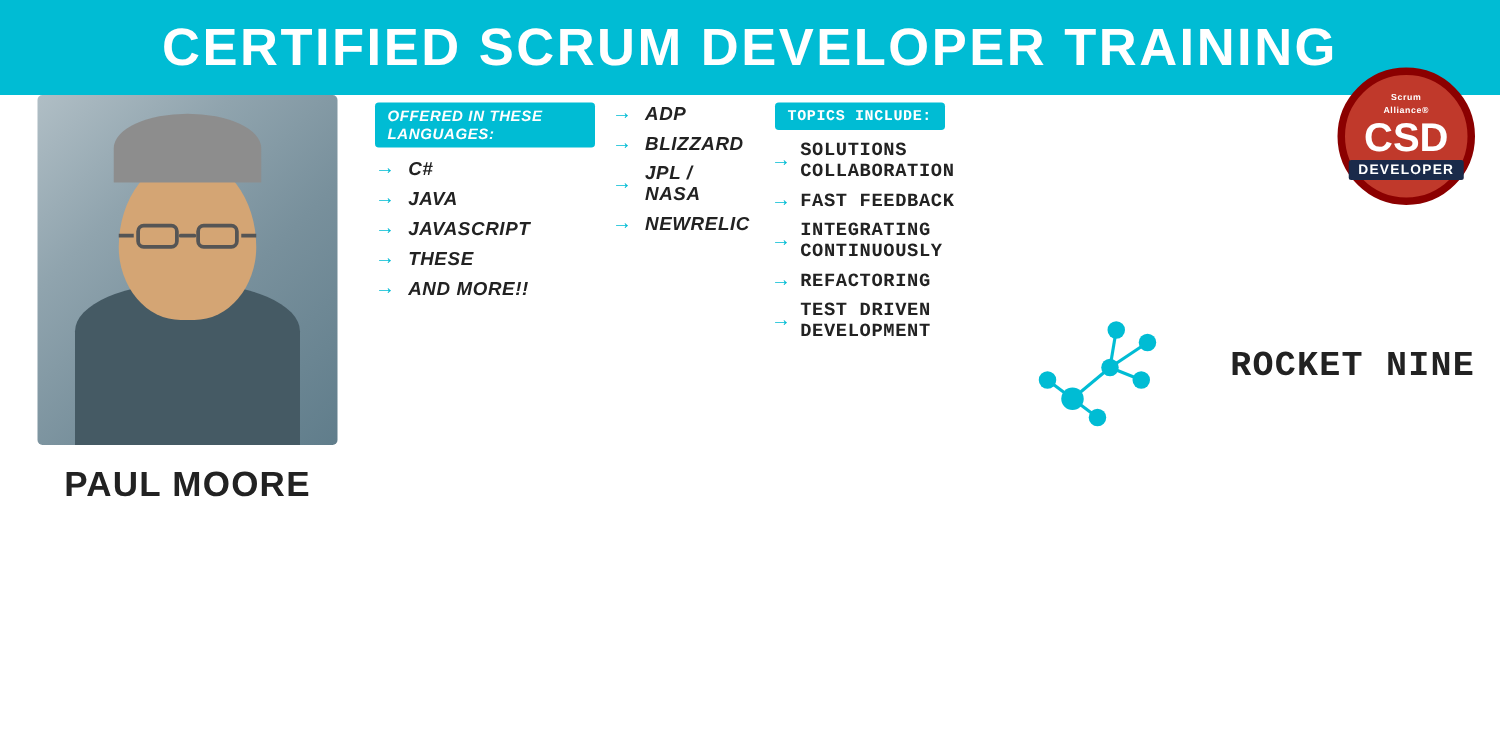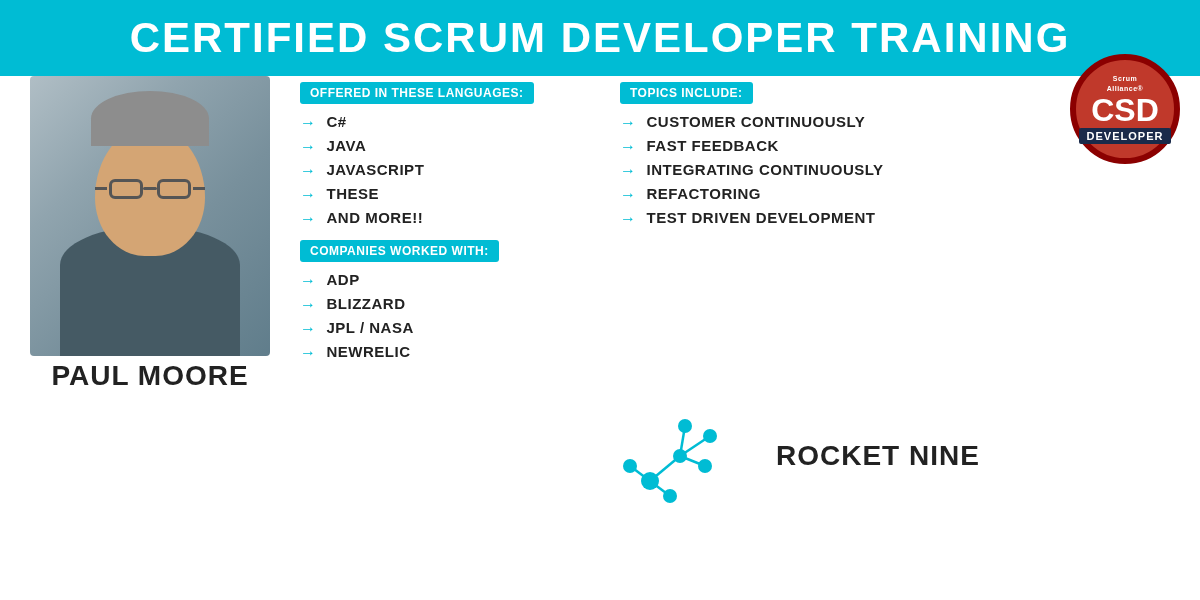--- a/index.html
+++ b/index.html
@@ -143,53 +143,55 @@
       right: -10px;
       width: 12px;
       height: 3px;
       background: #555;
     }
 
     .person-name {
       font-size: 28px;
       font-weight: 900;
       color: #222;
-      margin-top: 4px;
+      margin-top: 16px;
       text-align: center;
       letter-spacing: 1px;
     }
     .person-title-badge {
       background: #00bcd4;
       color: #fff;
       font-size: 11px;
       font-weight: 700;
       padding: 4px 10px;
       border-radius: 3px;
       margin-top: 4px;
       text-align: center;
       letter-spacing: 0.5px;
     }
 
     
     .mid-col {
       display: flex;
-      flex-direction: column;
+      flex-direction: row;
       width: 300px;
       flex-shrink: 0;
       gap: 14px;
       padding-top: 6px;
+      font-style: italic;
     }
 
     
     .right-col {
       display: flex;
-      flex-direction: column;
+      flex-direction: row;
       flex: 1;
       padding-top: 6px;
       gap: 18px;
+      font-family: Liberation Mono, monospace;
     }
 
     
     .section-label {
       display: inline-block;
       background: #00bcd4;
       color: #fff;
       font-size: 12px;
       font-weight: 700;
       padding: 4px 10px;
@@ -359,21 +361,20 @@
             <span>THESE</span>
           </li>
           <li>
             <span class="arrow">→</span>
             <span>AND MORE!!</span>
           </li>
         </ul>
       </div>
 
       <div>
-        <span class="section-label">COMPANIES WORKED WITH:</span>
         <ul class="list-items">
           <li>
             <span class="arrow">→</span>
             <span>ADP</span>
           </li>
           <li>
             <span class="arrow">→</span>
             <span>BLIZZARD</span>
           </li>
           <li>
@@ -389,21 +390,21 @@
 
     </div>
 
     <div class="right-col">
 
       <div class="right-top">
         <span class="section-label">TOPICS INCLUDE:</span>
         <ul class="list-items">
           <li>
             <span class="arrow">→</span>
-            <span>CUSTOMER CONTINUOUSLY</span>
+            <span>SOLUTIONS COLLABORATION</span>
           </li>
           <li>
             <span class="arrow">→</span>
             <span>FAST FEEDBACK</span>
           </li>
           <li>
             <span class="arrow">→</span>
             <span>INTEGRATING CONTINUOUSLY</span>
           </li>
           <li>

